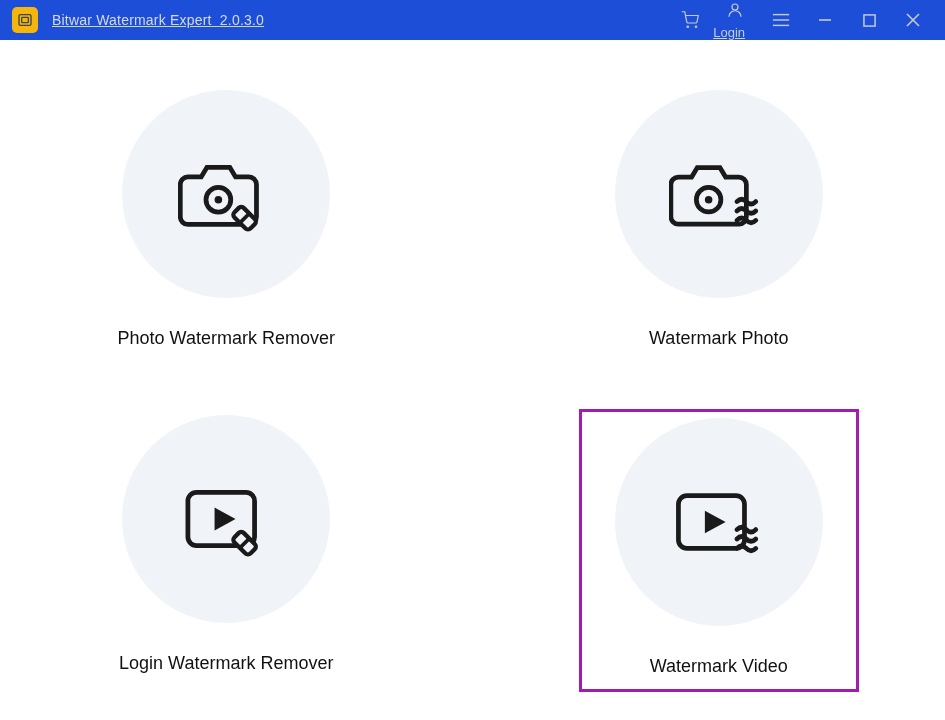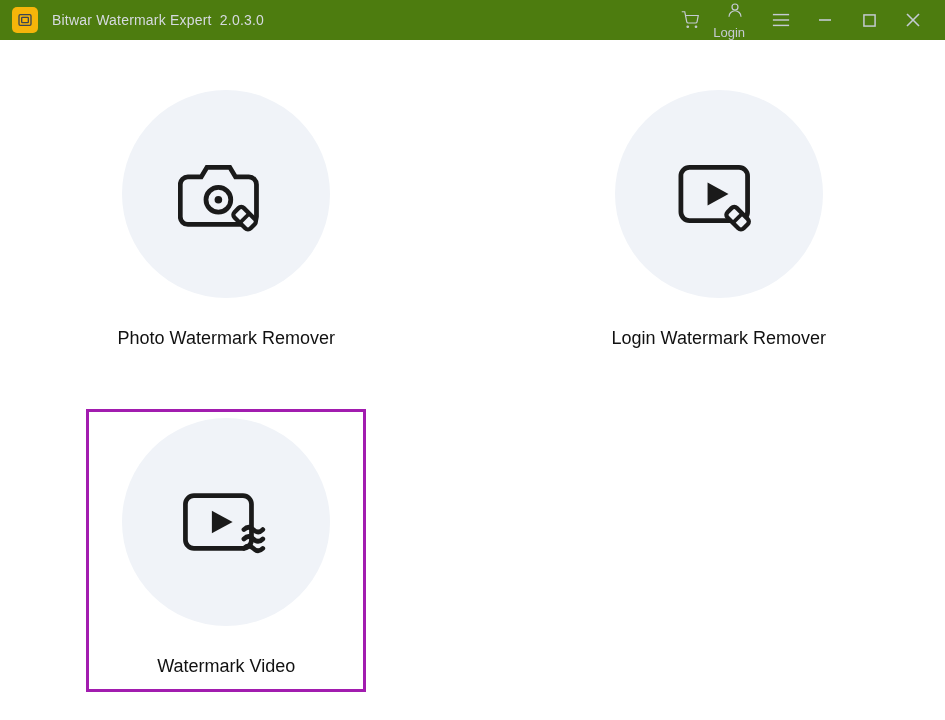--- a/index.html
+++ b/index.html
@@ -9,25 +9,26 @@
   }
   body {
     font-family: -apple-system, BlinkMacSystemFont, "Segoe UI", Arial, sans-serif;
     background: #ffffff;
     width: 945px;
     height: 720px;
     overflow: hidden;
   }
   .titlebar {
     height: 40px;
-    background: #4d7c0f;
+    background: #1d4ed8;
     display: flex;
     align-items: center;
     padding: 0 10px 0 12px;
     color: #cdd3da;
+    text-decoration: underline;
   }
   .app-logo {
     width: 26px;
     height: 26px;
     background: #f5b50a;
     border-radius: 5px;
     display: flex;
     align-items: center;
     justify-content: center;
     margin-right: 14px;
@@ -158,20 +159,35 @@
         <circle cx="42" cy="48" r="4" fill="#1a1a1a"></circle>
         <g transform="translate(66,54) rotate(45)">
           <rect x="0" y="0" width="24" height="14" rx="4" stroke="#1a1a1a" stroke-width="4.5" fill="#f0f3f8"></rect>
           <line x1="12" y1="0" x2="12" y2="14" stroke="#1a1a1a" stroke-width="4"></line>
         </g>
       </svg>
     </div>
     <div class="option-label">Photo Watermark Remover</div>
   </div>
 
+  <div class="option-card">
+    <div class="option-circle">
+      <svg width="100" height="80" viewBox="0 0 106 84" fill="none">
+        <path d="M10 24 h14 l6 -10 h24 l6 10 h14 a8 8 0 0 1 8 8 v34 a8 8 0 0 1 -8 8 h-64 a8 8 0 0 1 -8 -8 v-34 a8 8 0 0 1 8 -8 z" stroke="#1a1a1a" stroke-width="5" fill="none"></path>
+        <circle cx="42" cy="48" r="13" stroke="#1a1a1a" stroke-width="5" fill="none"></circle>
+        <circle cx="42" cy="48" r="4" fill="#1a1a1a"></circle>
+        <g stroke="#1a1a1a" stroke-width="5" fill="none" stroke-linecap="round">
+          <path d="M72 50 q5 -5 10 0 t10 0"></path>
+          <path d="M72 60 q5 -5 10 0 t10 0"></path>
+          <path d="M72 70 q5 -5 10 0 t10 0"></path>
+        </g>
+      </svg>
+    </div>
+    <div class="option-label">Watermark Photo</div>
+  </div>
 
   <div class="option-card">
     <div class="option-circle">
       <svg width="96" height="80" viewBox="0 0 100 84" fill="none">
         <rect x="10" y="14" width="70" height="56" rx="9" stroke="#1a1a1a" stroke-width="5" fill="none"></rect>
         <path d="M38 30 l22 12 l-22 12 z" fill="#1a1a1a"></path>
         <g transform="translate(66,54) rotate(45)">
           <rect x="0" y="0" width="24" height="14" rx="4" stroke="#1a1a1a" stroke-width="4.5" fill="#f0f3f8"></rect>
           <line x1="12" y1="0" x2="12" y2="14" stroke="#1a1a1a" stroke-width="4"></line>
         </g>

